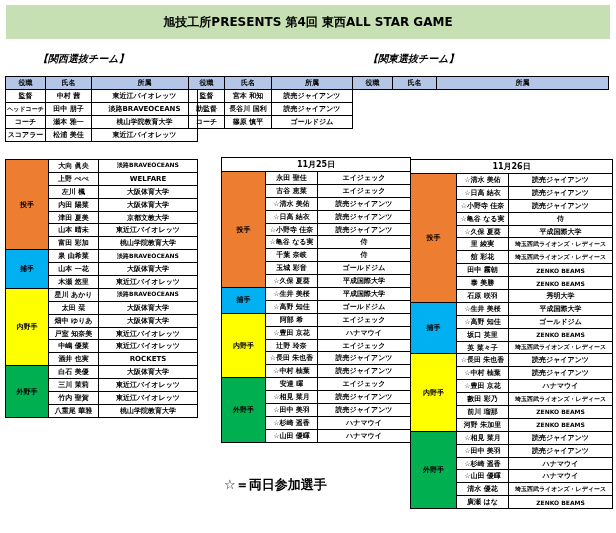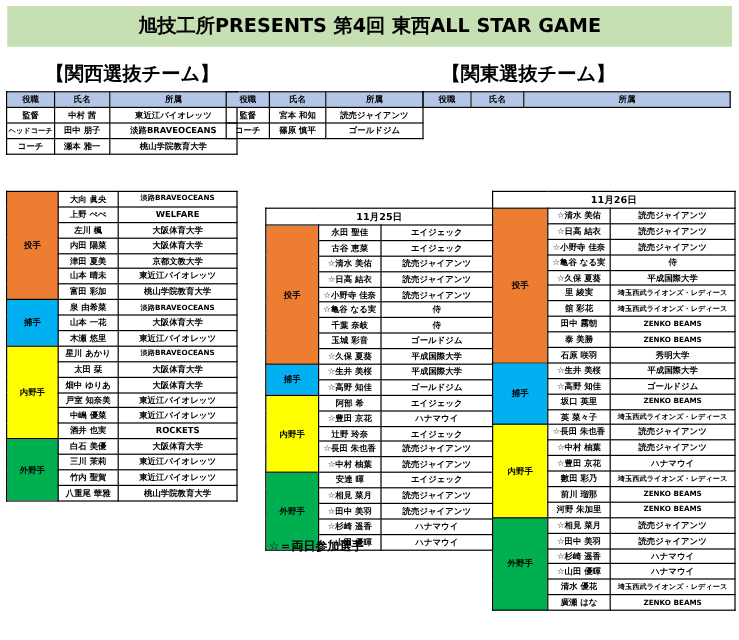--- a/index.html
+++ b/index.html
@@ -1,27 +1,27 @@
 <!DOCTYPE html>
 <html><head>
 <meta charset="utf-8">
 <style>
   html,body{margin:0;padding:0;background:#fff;}
   body{width:616px;height:533px;position:relative;overflow:hidden;font-family:"DejaVu Sans",sans-serif;color:#000;}
-  .title-bar{position:absolute;left:6px;top:5px;width:604px;height:34px;background:#c6e0b4;display:flex;align-items:center;justify-content:center;font-size:16px;font-weight:bold;}
-  .team-head{position:absolute;font-size:16px;font-weight:bold;}
+  .title-bar{position:absolute;left:6px;top:5px;width:604px;height:34px;background:#c6e0b4;display:flex;align-items:center;justify-content:center;font-size:12px;font-weight:bold;}
+  .team-head{position:absolute;font-size:10px;font-weight:bold;font-style:italic;}
   table{border-collapse:collapse;position:absolute;font-size:7px;font-weight:bold;table-layout:fixed;}
   td,th{border:1px solid #000;text-align:center;padding:0;white-space:nowrap;overflow:hidden;}
   th{background:#b4c6e7;font-weight:bold;}
   .staff td,.staff th{height:12px;text-align:center;}
   .outer{border:1.5px solid #000;}
   .players td{height:11.9px;}
   .date-row td{height:13px;font-size:8px;}
   .diag{background:linear-gradient(to top right, transparent calc(50% - 0.6px), #000 50%, transparent calc(50% + 0.6px));}
-  .note{position:absolute;left:224px;top:448px;font-size:10px;font-weight:bold;}
+  .note{position:absolute;left:224px;top:476px;font-size:13px;font-weight:bold;}
   .small{font-size:6px;}
 </style>
 </head>
 <body>
 
 <div class="title-bar">旭技工所PRESENTS 第4回 東西ALL STAR GAME</div>
 
 <div class="team-head" style="left:38px;top:52px;">【関西選抜チーム】</div>
 <div class="team-head" style="left:368px;top:52px;">【関東選抜チーム】</div>
 
@@ -45,38 +45,48 @@
   <tr>
         <td class="small">ヘッドコーチ</td>
         <td>田中 朋子</td>
         <td>淡路BRAVEOCEANS</td>
       </tr>
   <tr>
         <td>コーチ</td>
         <td>瀬本 雅一</td>
         <td>桃山学院教育大学</td>
       </tr>
+  <tr>
+        <td>スコアラー</td>
+        <td>松浦 美佳</td>
+        <td>東近江バイオレッツ</td>
+      </tr>
 </tbody>
   </table>
 
 <table class="staff outer" style="left:188px;top:76px;width:164px;">
   <colgroup>
       <col style="width:36px">
       <col style="width:47px">
       <col style="width:81px">
     </colgroup>
   <tbody>
       <tr>
     <th>役職</th>
     <th>氏名</th>
     <th>所属</th>
   </tr>
   <tr>
         <td>監督</td>
         <td>宮本 和知</td>
+        <td>読売ジャイアンツ</td>
+      </tr>
+  <tr>
+        <td>助監督</td>
+        <td>長谷川 国利</td>
         <td>読売ジャイアンツ</td>
       </tr>
   <tr>
         <td>コーチ</td>
         <td>篠原 慎平</td>
         <td>ゴールドジム</td>
       </tr>
 </tbody>
   </table>
 
@@ -182,21 +192,21 @@
         <td>竹内 聖賀</td>
         <td>東近江バイオレッツ</td>
       </tr>
       <tr>
         <td>八重尾 華雅</td>
         <td>桃山学院教育大学</td>
       </tr>
     </tbody>
 </table>
 
-<table class="players outer" id="kanto-day1" style="left:221px;top:173px;width:189px;padding-left:40px;">
+<table class="players outer" id="kanto-day1" style="left:221px;top:157px;width:189px;padding-left:40px;">
   <colgroup>
       <col style="width:44px">
       <col style="width:52px">
       <col style="width:93px">
     </colgroup>
   <tbody>
       <tr class="date-row">
         <td colspan="3">11月25日</td>
       </tr>
   </tbody>

